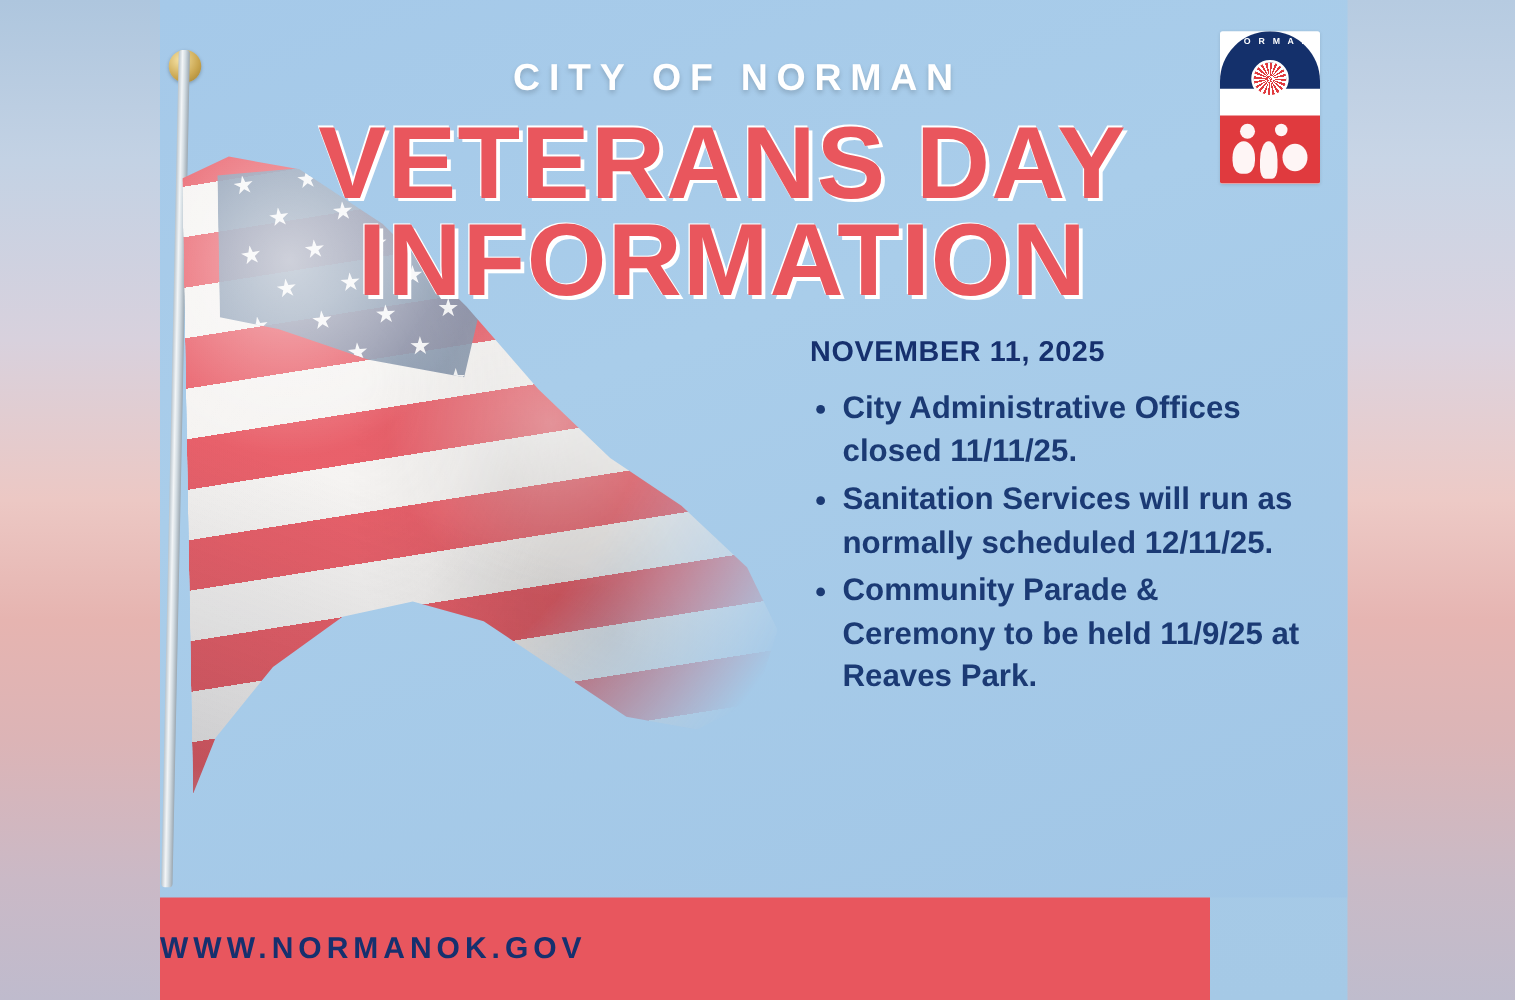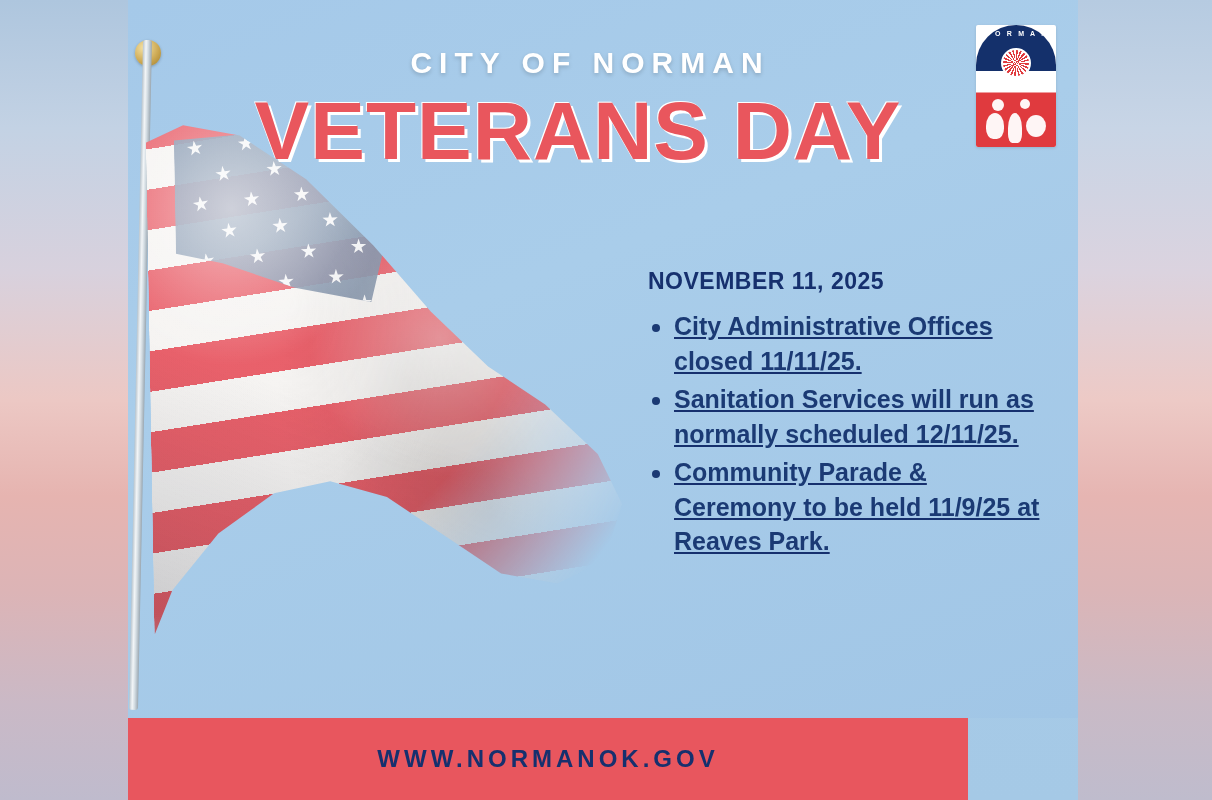--- a/index.html
+++ b/index.html
@@ -303,42 +303,41 @@
     font-size: 23px;
     font-weight: bold;
     letter-spacing: .5px;
     margin: 0 0 14px 0;
     font-family: "Liberation Sans", sans-serif;
   }
   ul.bullets {
     margin: 0;
     padding: 0 0 0 26px;
     list-style: disc;
-    text-decoration: underline;
   }
   ul.bullets li {
     font-size: 25px;
     font-weight: bold;
     line-height: 1.38;
     color: #1b3a74;
     margin-bottom: 4px;
     font-family: "Liberation Sans", sans-serif;
   }
 
   
   .footer {
     position: absolute;
     left: 0;
     bottom: 0;
     width: 840px;
     height: 82px;
     background: #e8565e;
     display: flex;
     align-items: center;
-    justify-content: center;
+    justify-content: flex-start;
   }
   .footer-url {
     color: #16306e;
     font-size: 24px;
     font-weight: bold;
     letter-spacing: 4px;
     font-family: "Liberation Sans", sans-serif;
   }
 </style>
 </head>
@@ -393,20 +392,21 @@
             </div>
           <div class="stripe-wave"></div>
           <div class="stripe-light"></div>
           <div class="flag-shadow"></div>
         </div>
       </div>
     </div>
 
     <div class="kicker">CITY OF NORMAN</div>
     <div class="headline l1">VETERANS DAY</div>
+    <div class="headline l2">INFORMATION</div>
 
     <div class="seal">
       <div class="seal-top"></div>
       <div class="seal-arc-text">N O R M A N</div>
       <div class="seal-sun"></div>
       <div class="seal-body"></div>
       <div class="seal-shapes">
         <span style="left:10px;bottom:8px;width:18px;height:26px;border-radius:50% 50% 40% 40%;"></span>
         <span style="left:32px;bottom:4px;width:14px;height:30px;border-radius:50% 50% 30% 30%;"></span>
         <span style="left:50px;bottom:10px;width:20px;height:22px;border-radius:50%;"></span>

